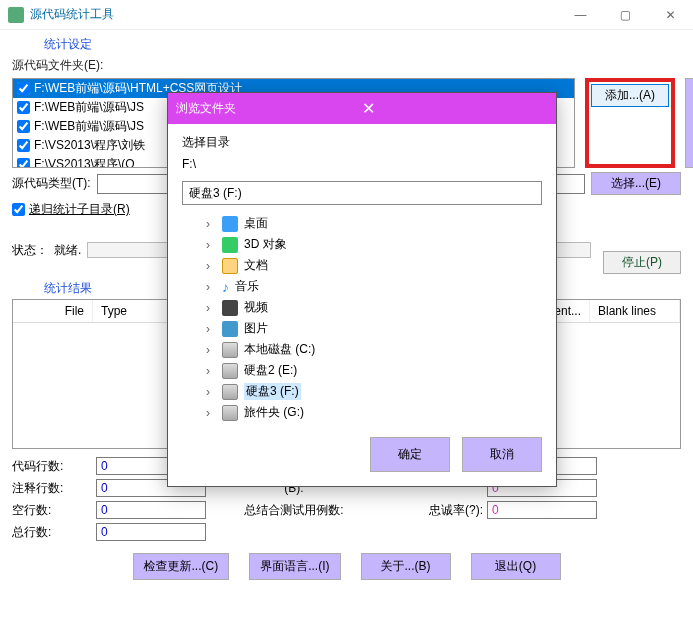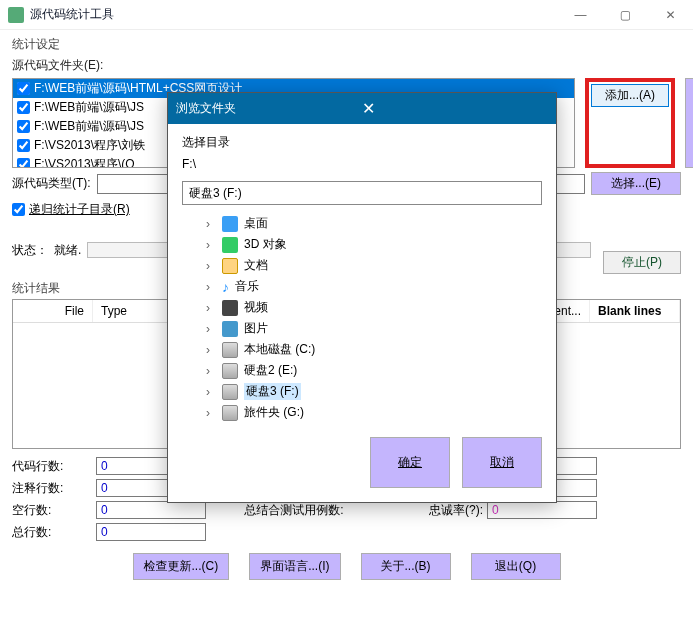--- a/index.html
+++ b/index.html
@@ -1,26 +1,26 @@
 <!DOCTYPE html>
 <html><head>
 <meta charset="utf-8">
 <style>
   * { box-sizing: border-box; font-family: "Microsoft YaHei", "Segoe UI", Tahoma, sans-serif; font-size: 12px; }
   body { margin:0; background:#fff; width:693px; height:617px; overflow:hidden; position:relative; }
 
   
   .titlebar { height:30px; display:flex; align-items:center; padding:0 0 0 8px; background:#fff; border-bottom:1px solid #eee;}
   .titlebar .appicon { width:16px; height:16px; margin-right:6px; background:#5a7; border-radius:2px; }
-  .titlebar .title { flex:1; color:#0f172a; }
+  .titlebar .title { flex:1; color:#0369a1; }
   .winbtns { display:flex; height:100%; }
   .winbtn { width:45px; display:flex; align-items:center; justify-content:center; color:#666; }
 
   .content { padding:6px 12px 8px 12px; }
-  .group-label { color:#404040; margin-bottom:2px; }
+  .group-label { color:#1d4ed8; margin-bottom:2px;margin-left:32px; }
   .section-label { color:#222; margin:4px 0 4px 0; }
 
   .folder-box { border:1px solid #999; height:90px; overflow:hidden; }
   .folder-row { display:flex; padding:1px 4px; gap:4px; }
   .folder-row input { margin:0; }
   .folder-row.sel { background:#0078d7; color:#fff; }
   .btn { border:1px solid #adadad; background:#c4b5fd; padding:2px 8px; min-width:78px; text-align:center; }
   .btn.disabled { color:#14532d; background:#f0f0f0;margin-top:25px; }
   .btn.big { min-width:90px; padding:4px 10px; }
 
@@ -33,52 +33,52 @@
   .chk input { margin:0; }
   .underline { text-decoration: underline; }
 
   .status-row { display:flex; align-items:center; gap:6px; margin-top:8px;}
   .status-row .prog { flex:1; height:16px; border:1px solid #bbb; background:#f4f4f4;}
   .status-row .stop { margin-left:6px; }
 
   .table-area { border:1px solid #999; margin-top:2px; height:150px; position:relative; background:#fff;}
   .thead { display:flex; background:#fff; border-bottom:1px solid #ddd;}
   .th { padding:4px 8px; border-right:1px solid #eee; }
-  .th.file{width:80px;text-align:right;} .th.type{width:90px;} .th.ment{flex:1;text-align:right;padding-right:8px;} .th.blank{width:90px;font-weight:bold;}
+  .th.file{width:80px;text-align:right;} .th.type{width:90px;} .th.ment{flex:1;text-align:right;padding-right:8px;} .th.blank{width:90px;}
 
   .stats-grid { margin-top:6px; }
   .stats-row { display:flex; align-items:center; height:22px; gap:4px;}
   .stats-row label { width:80px; }
   .stat-in { width:110px; border:1px solid #7a7a7a; height:18px; padding:0 4px; color:#00c; }
   .stat-in.pink { color:#d030c0; }
   .mid-lab { margin-left:19px; width:130px;text-align:center; }
   .right-lab { margin-left:40px; width:80px; text-align:right;}
 
   .bottom-btns { display:flex; gap:20px; justify-content:center; margin-top:10px;}
 
   
   .modal { position:absolute; left:167px; top:92px; width:390px; background:#fff; border:1px solid #555; box-shadow:0 4px 20px rgba(0,0,0,0.3); }
-  .modal-title { background:#0369a1; color:#fff; display:flex; align-items:center; padding:6px 8px; }
+  .modal-title { background:#d946ef; color:#fff; display:flex; align-items:center; padding:6px 8px; }
   .modal-title span { flex:1; }
   .modal-close { color:#fff; font-size:16px; padding:0 6px; }
   .modal-body { padding:10px 14px 4px 14px; }
   .modal-body .heading { margin-bottom:6px; }
   .path-line { margin:6px 0 10px 0; }
   .loc-input { width:100%; border:1px solid #888; height:24px; padding:0 6px; margin-bottom:8px;}
   .tree { border:0; height:210px; overflow:auto; }
   .tree-item { display:flex; align-items:center; gap:6px; padding:2px 0 2px 24px; }
   .tree-item .arrow { width:10px; color:#666; }
   .tree-item .ticon { width:16px; height:16px; display:inline-block; border-radius:2px;}
   .tree-item.selected .lbl { background:#cde8ff; padding:0 2px;}
   .ic-desktop{background:#3a9ff5;} .ic-3d{background:#3c6;} .ic-doc{background:#ffd480;border:1px solid #c90;} .ic-video{background:#444;} .ic-pic{background:#49c;}
   .ic-drive{background:linear-gradient(#ddd,#aaa);border:1px solid #888;}
   .music-note{color:#1e90ff;font-size:14px;}
 
   .modal-footer { display:flex; justify-content:flex-end; gap:12px; padding:10px 14px 14px 14px;}
-  .modal-footer .btn { min-width:80px; padding:16px 0;text-decoration:underline;}
+  .modal-footer .btn { min-width:80px; padding:8px 0;}
 </style>
 </head>
 <body>
 
 <div class="titlebar">
   <div class="appicon"></div>
   <div class="title">源代码统计工具</div>
   <div class="winbtns">
     <div class="winbtn">—</div>
     <div class="winbtn">▢</div>

